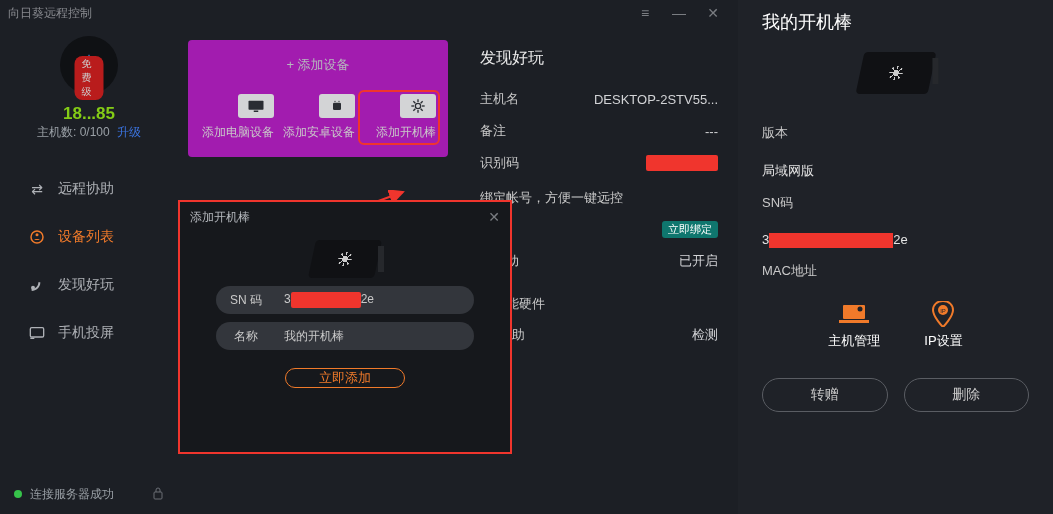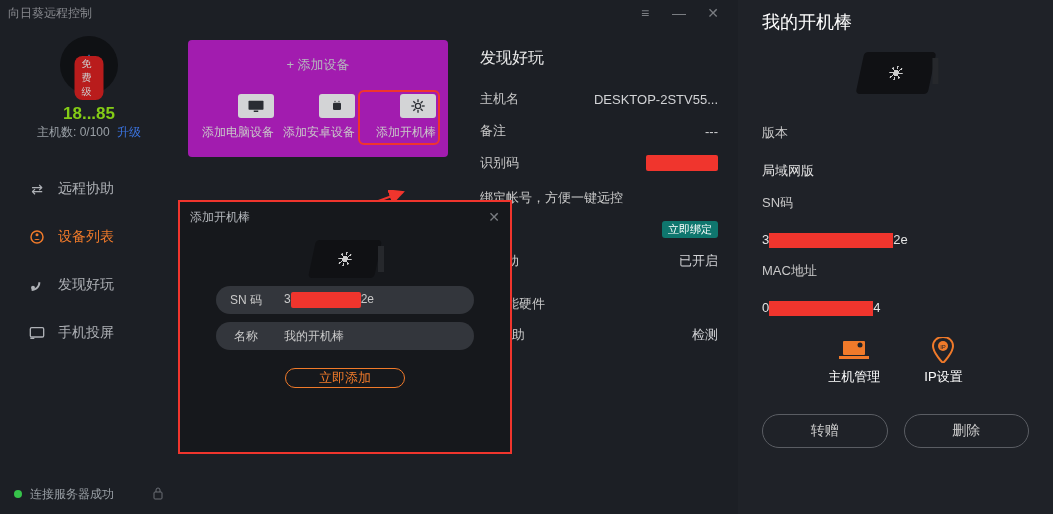--- a/index.html
+++ b/index.html
@@ -377,23 +377,20 @@
 
   <div class="d-field">
     <div class="dk">SN码</div>
     <div class="dv">
       <span>3</span><span class="red-inline" style="width:124px"></span><span>2e</span>
     </div>
   </div>
 
   <div class="d-field">
     <div class="dk">MAC地址</div>
-    <div class="dv">
-      <span>0</span><span class="red-inline" style="width:104px"></span><span>4</span>
-    </div>
   </div>
 
   <div class="d-actions">
     <div class="d-action">
       <div class="aicon">
         <svg width="30" height="22" viewBox="0 0 30 22">
             <rect x="4" y="2" width="22" height="14" rx="1" fill="#f07a2a"></rect>
             <rect x="0" y="17" width="30" height="3" fill="#f07a2a"></rect>
             <circle cx="21" cy="6" r="2.5" fill="#1f2228"></circle>
           </svg>

